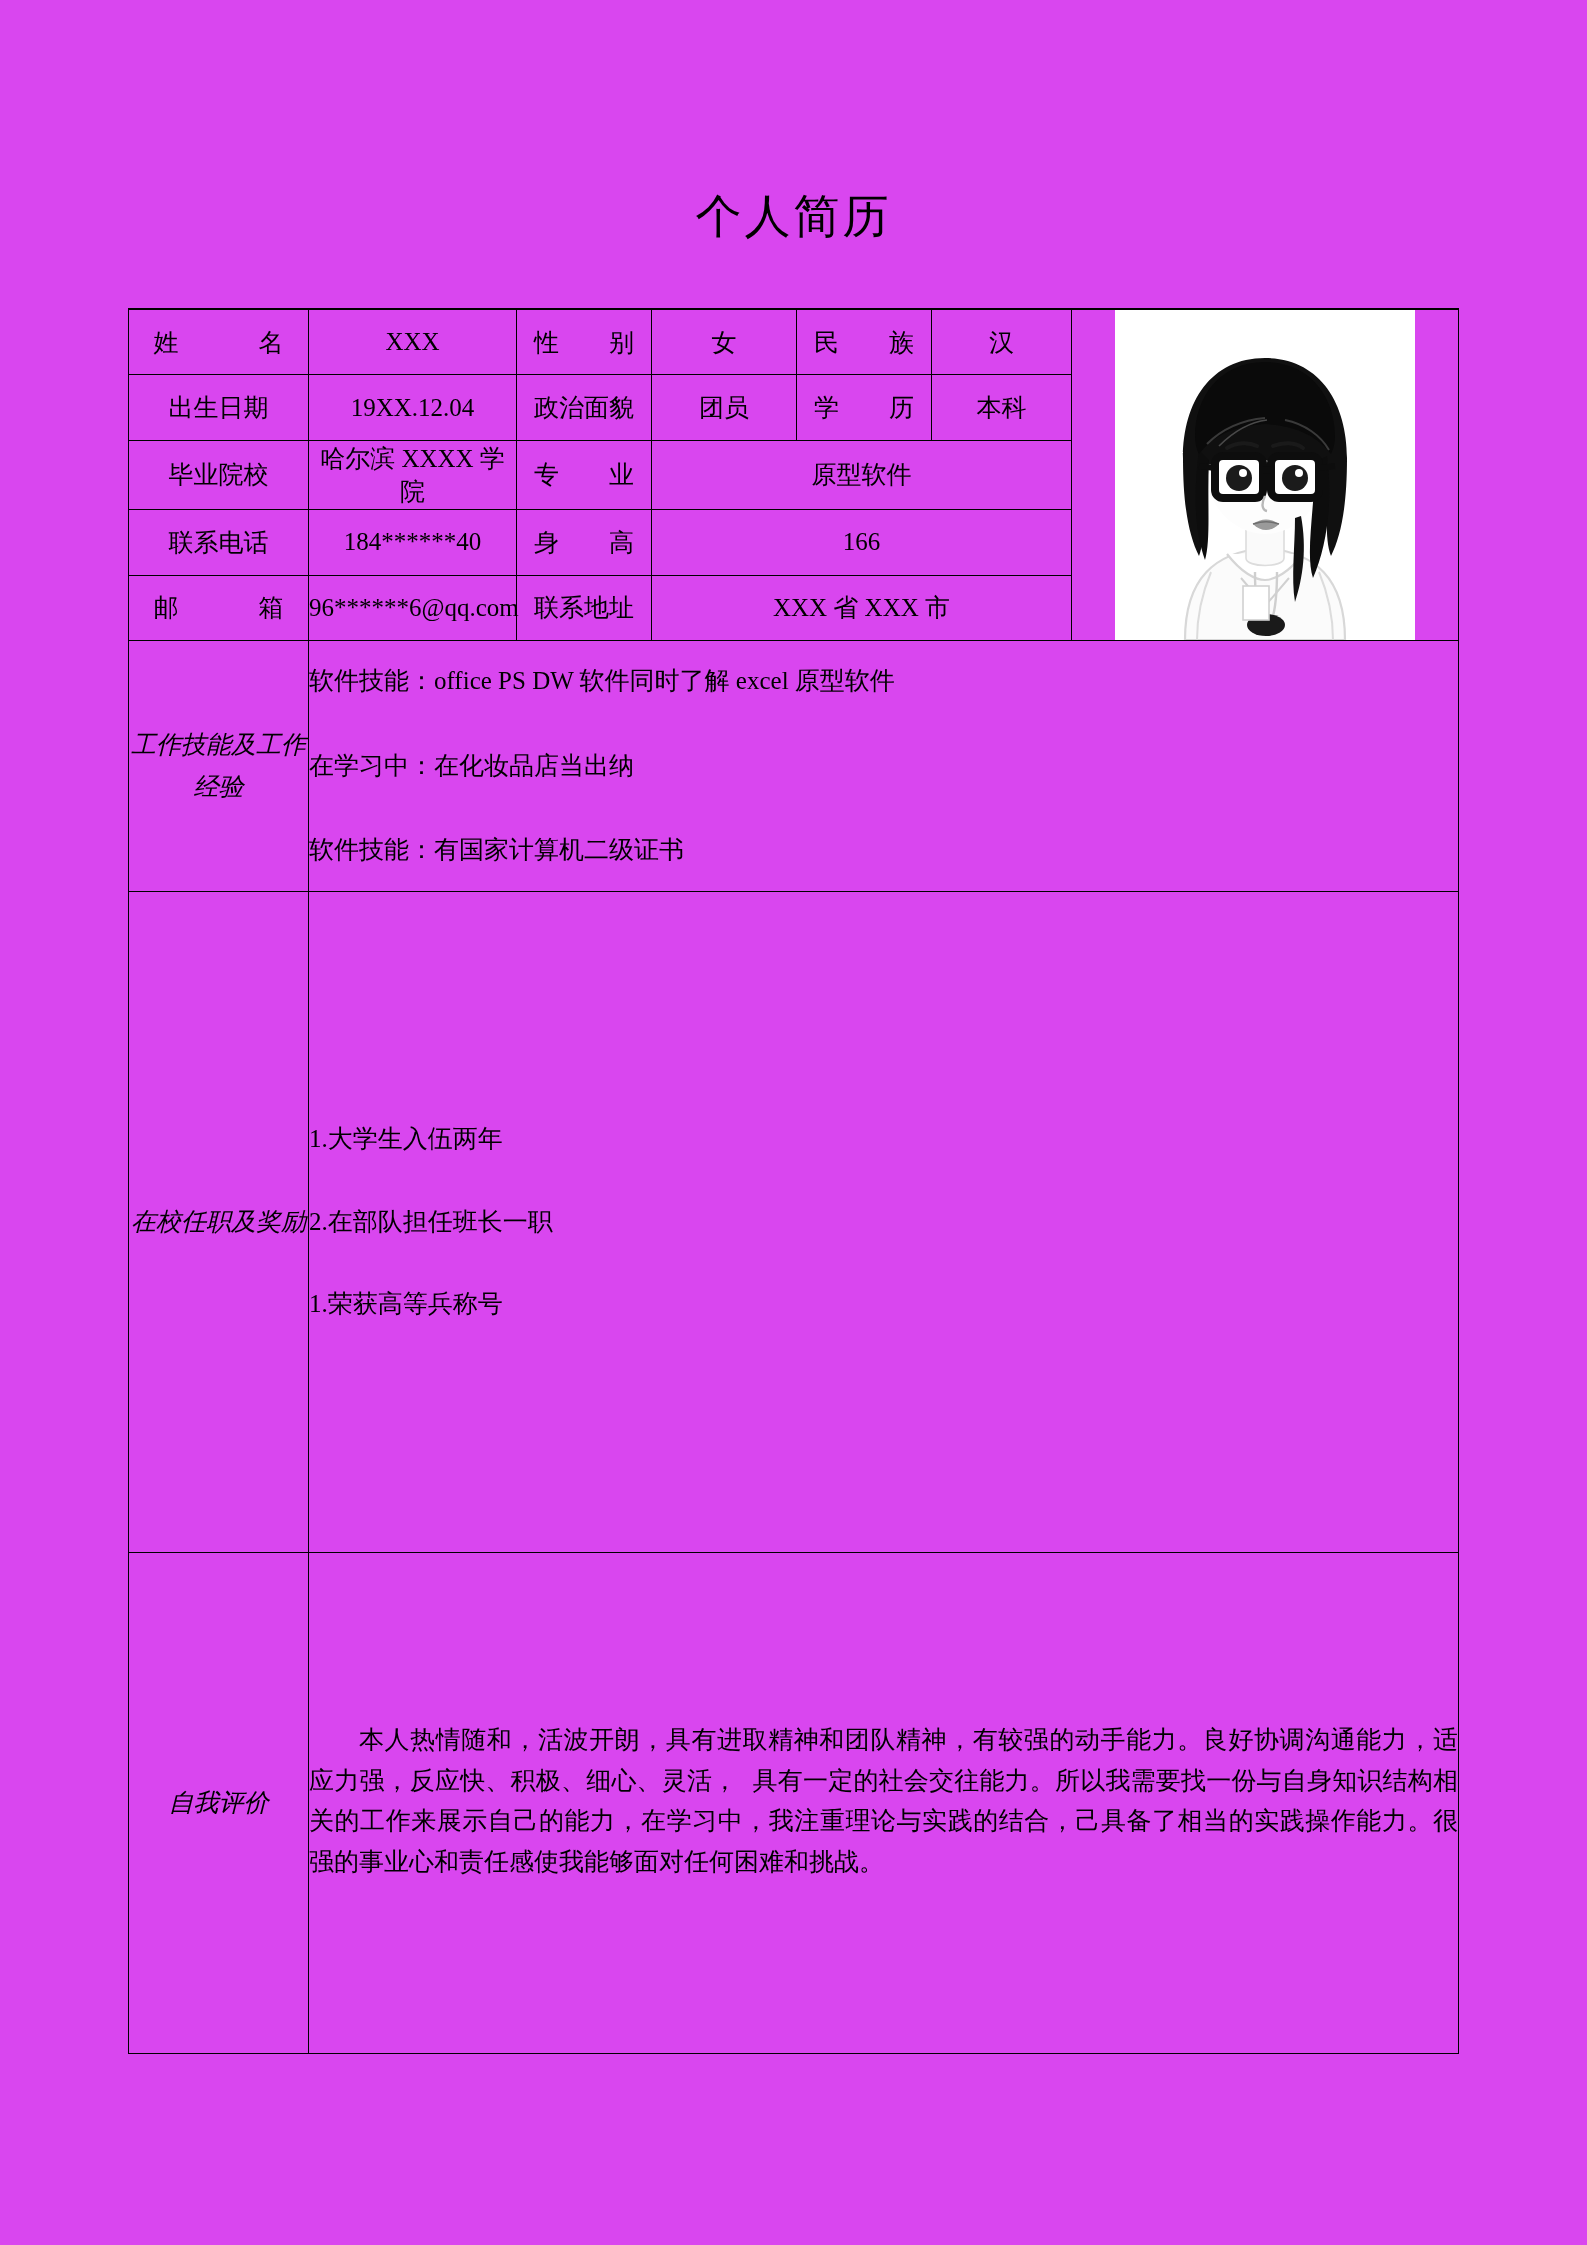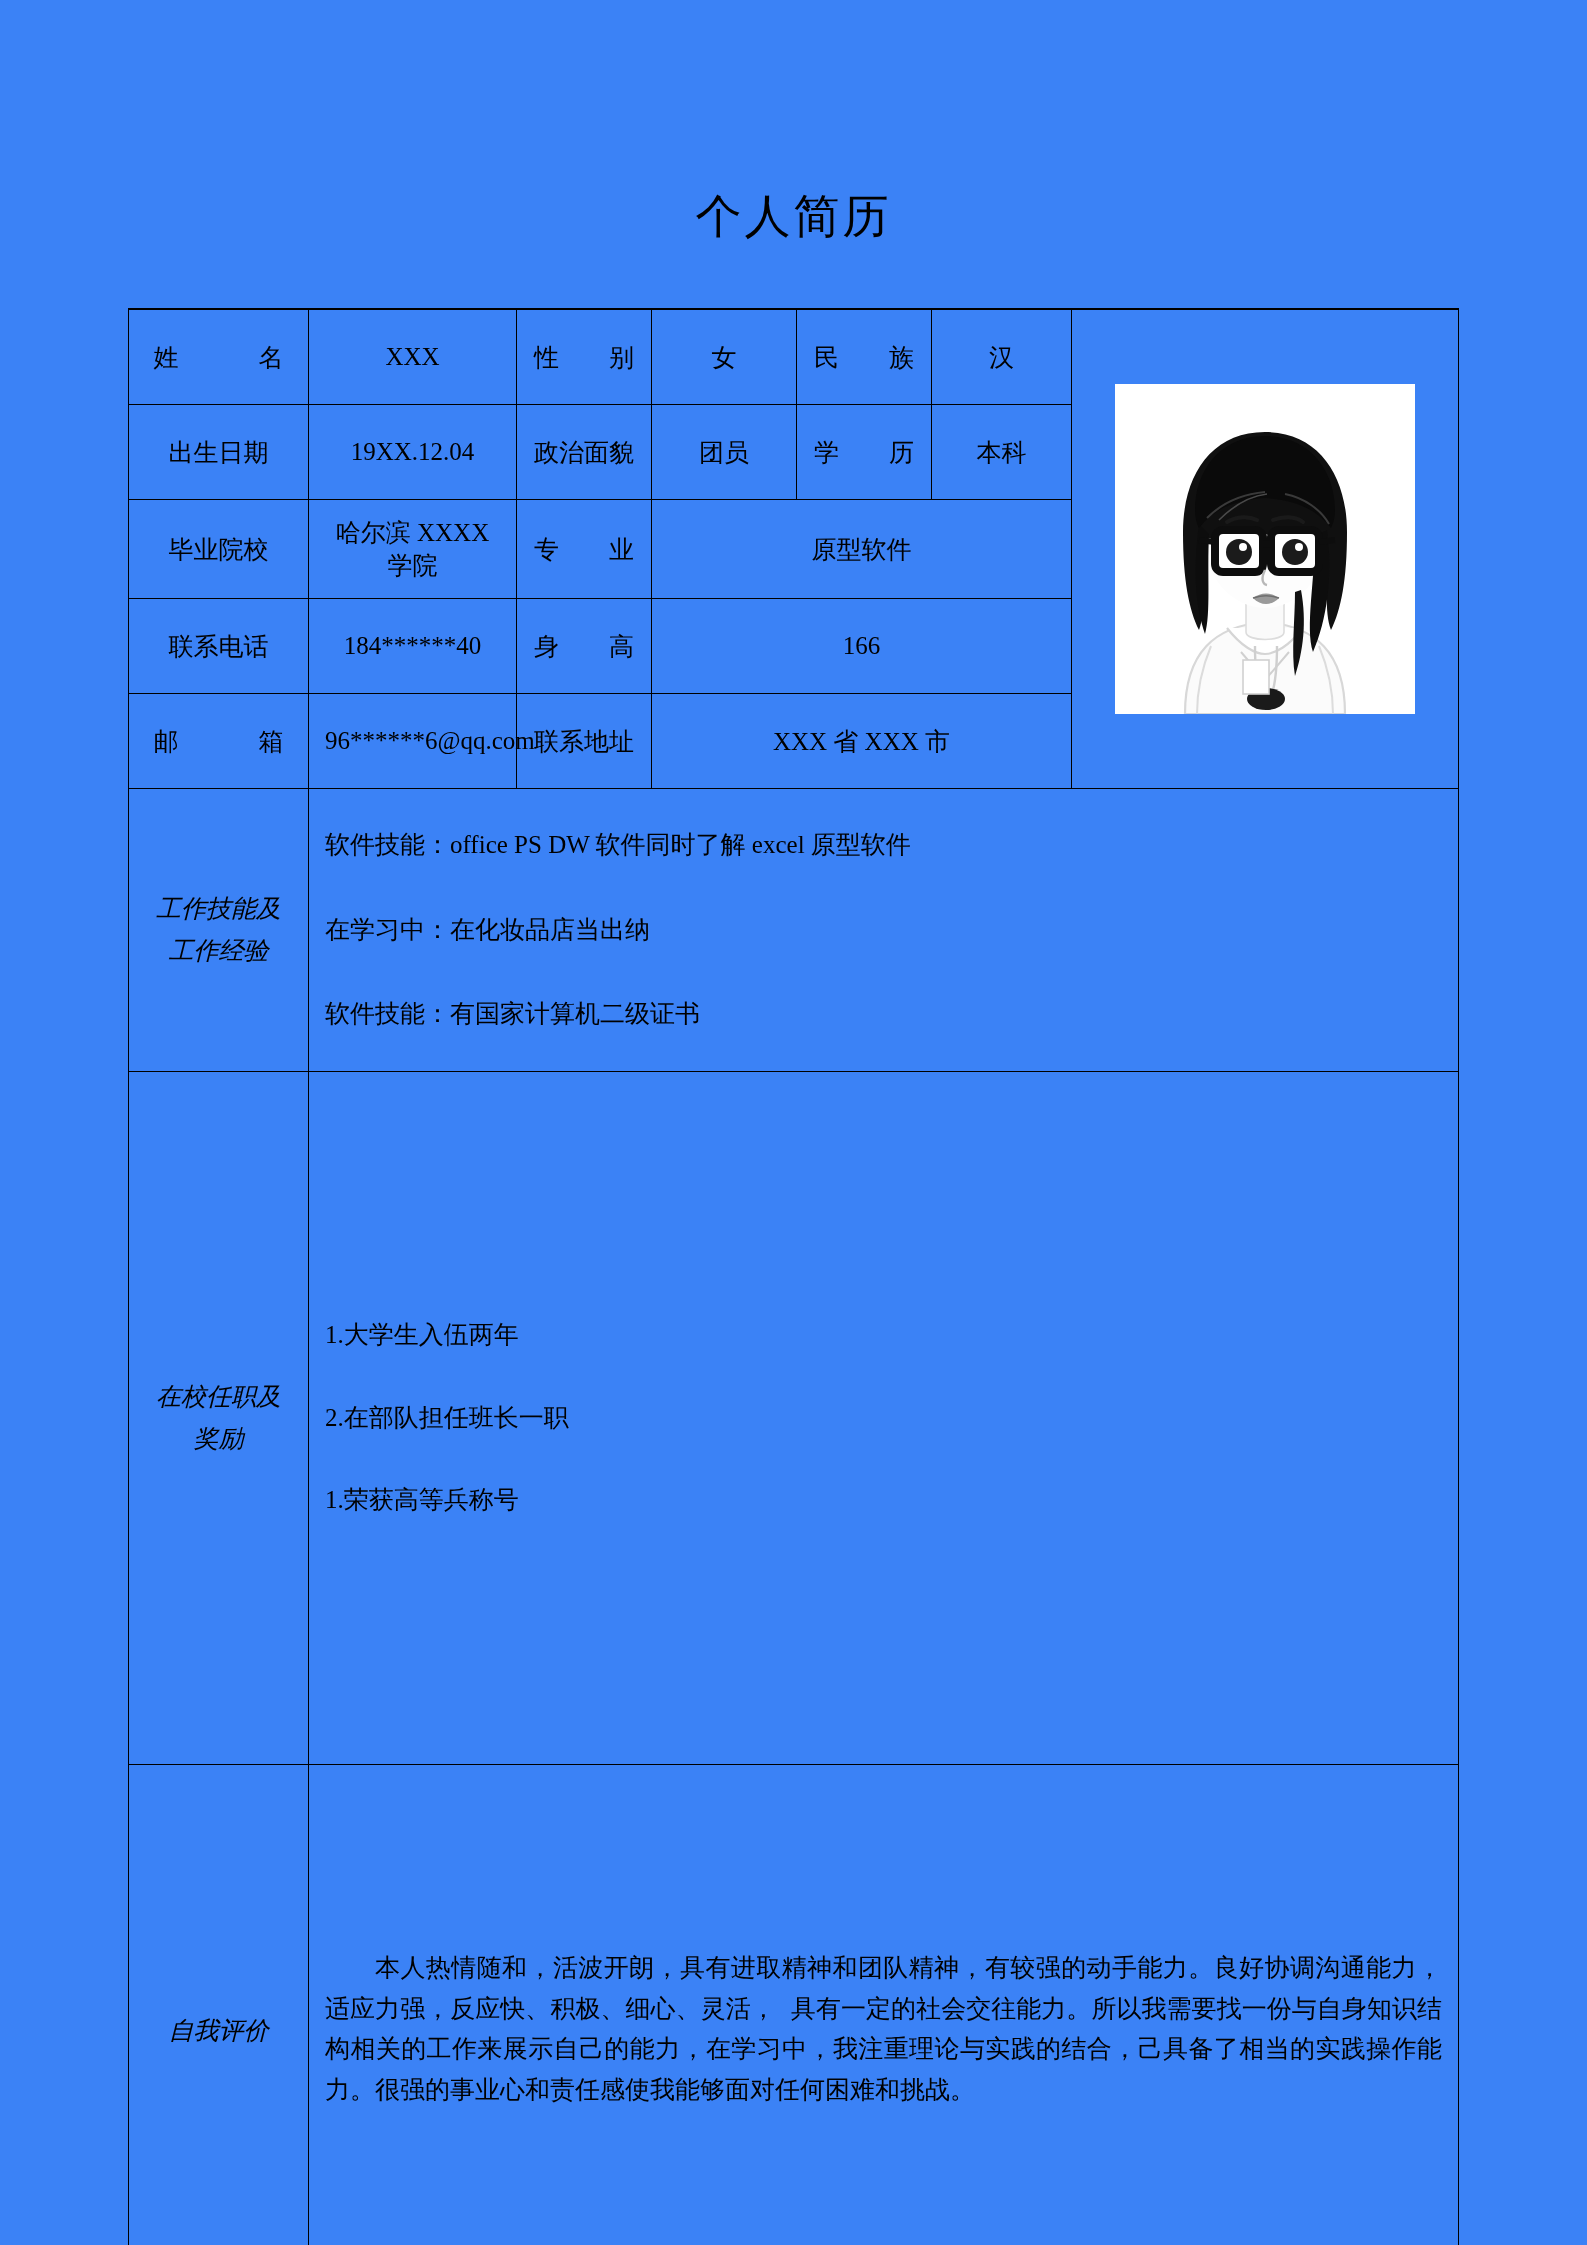--- a/index.html
+++ b/index.html
@@ -8,21 +8,21 @@
     background: #ffffff;
   }
   body {
     font-family: "Liberation Serif", "DejaVu Serif", serif;
     color: #000000;
   }
   .page {
     position: relative;
     width: 1587px;
     height: 2245px;
-    background: #3b82f6;
+    background: #d946ef;
     box-sizing: border-box;
     overflow: hidden;
   }
   .doc-title {
     position: absolute;
     top: 186px;
     left: 0;
     width: 1587px;
     text-align: center;
     font-size: 46px;
@@ -34,21 +34,21 @@
   .resume-table {
     position: absolute;
     top: 308px;
     left: 128px;
     width: 1330px;
     border-collapse: collapse;
     table-layout: fixed;
   }
   .resume-table td {
     border: 1px solid #000000;
-    padding: 16px;
+    padding: 0;
     vertical-align: middle;
     font-size: 25px;
     font-family: "Liberation Serif", "DejaVu Serif", serif;
   }
   .outer-top td { border-top: 2px solid #000; }
 
   .resume-table .lbl {
     text-align: center;
     letter-spacing: 0px;
   }

